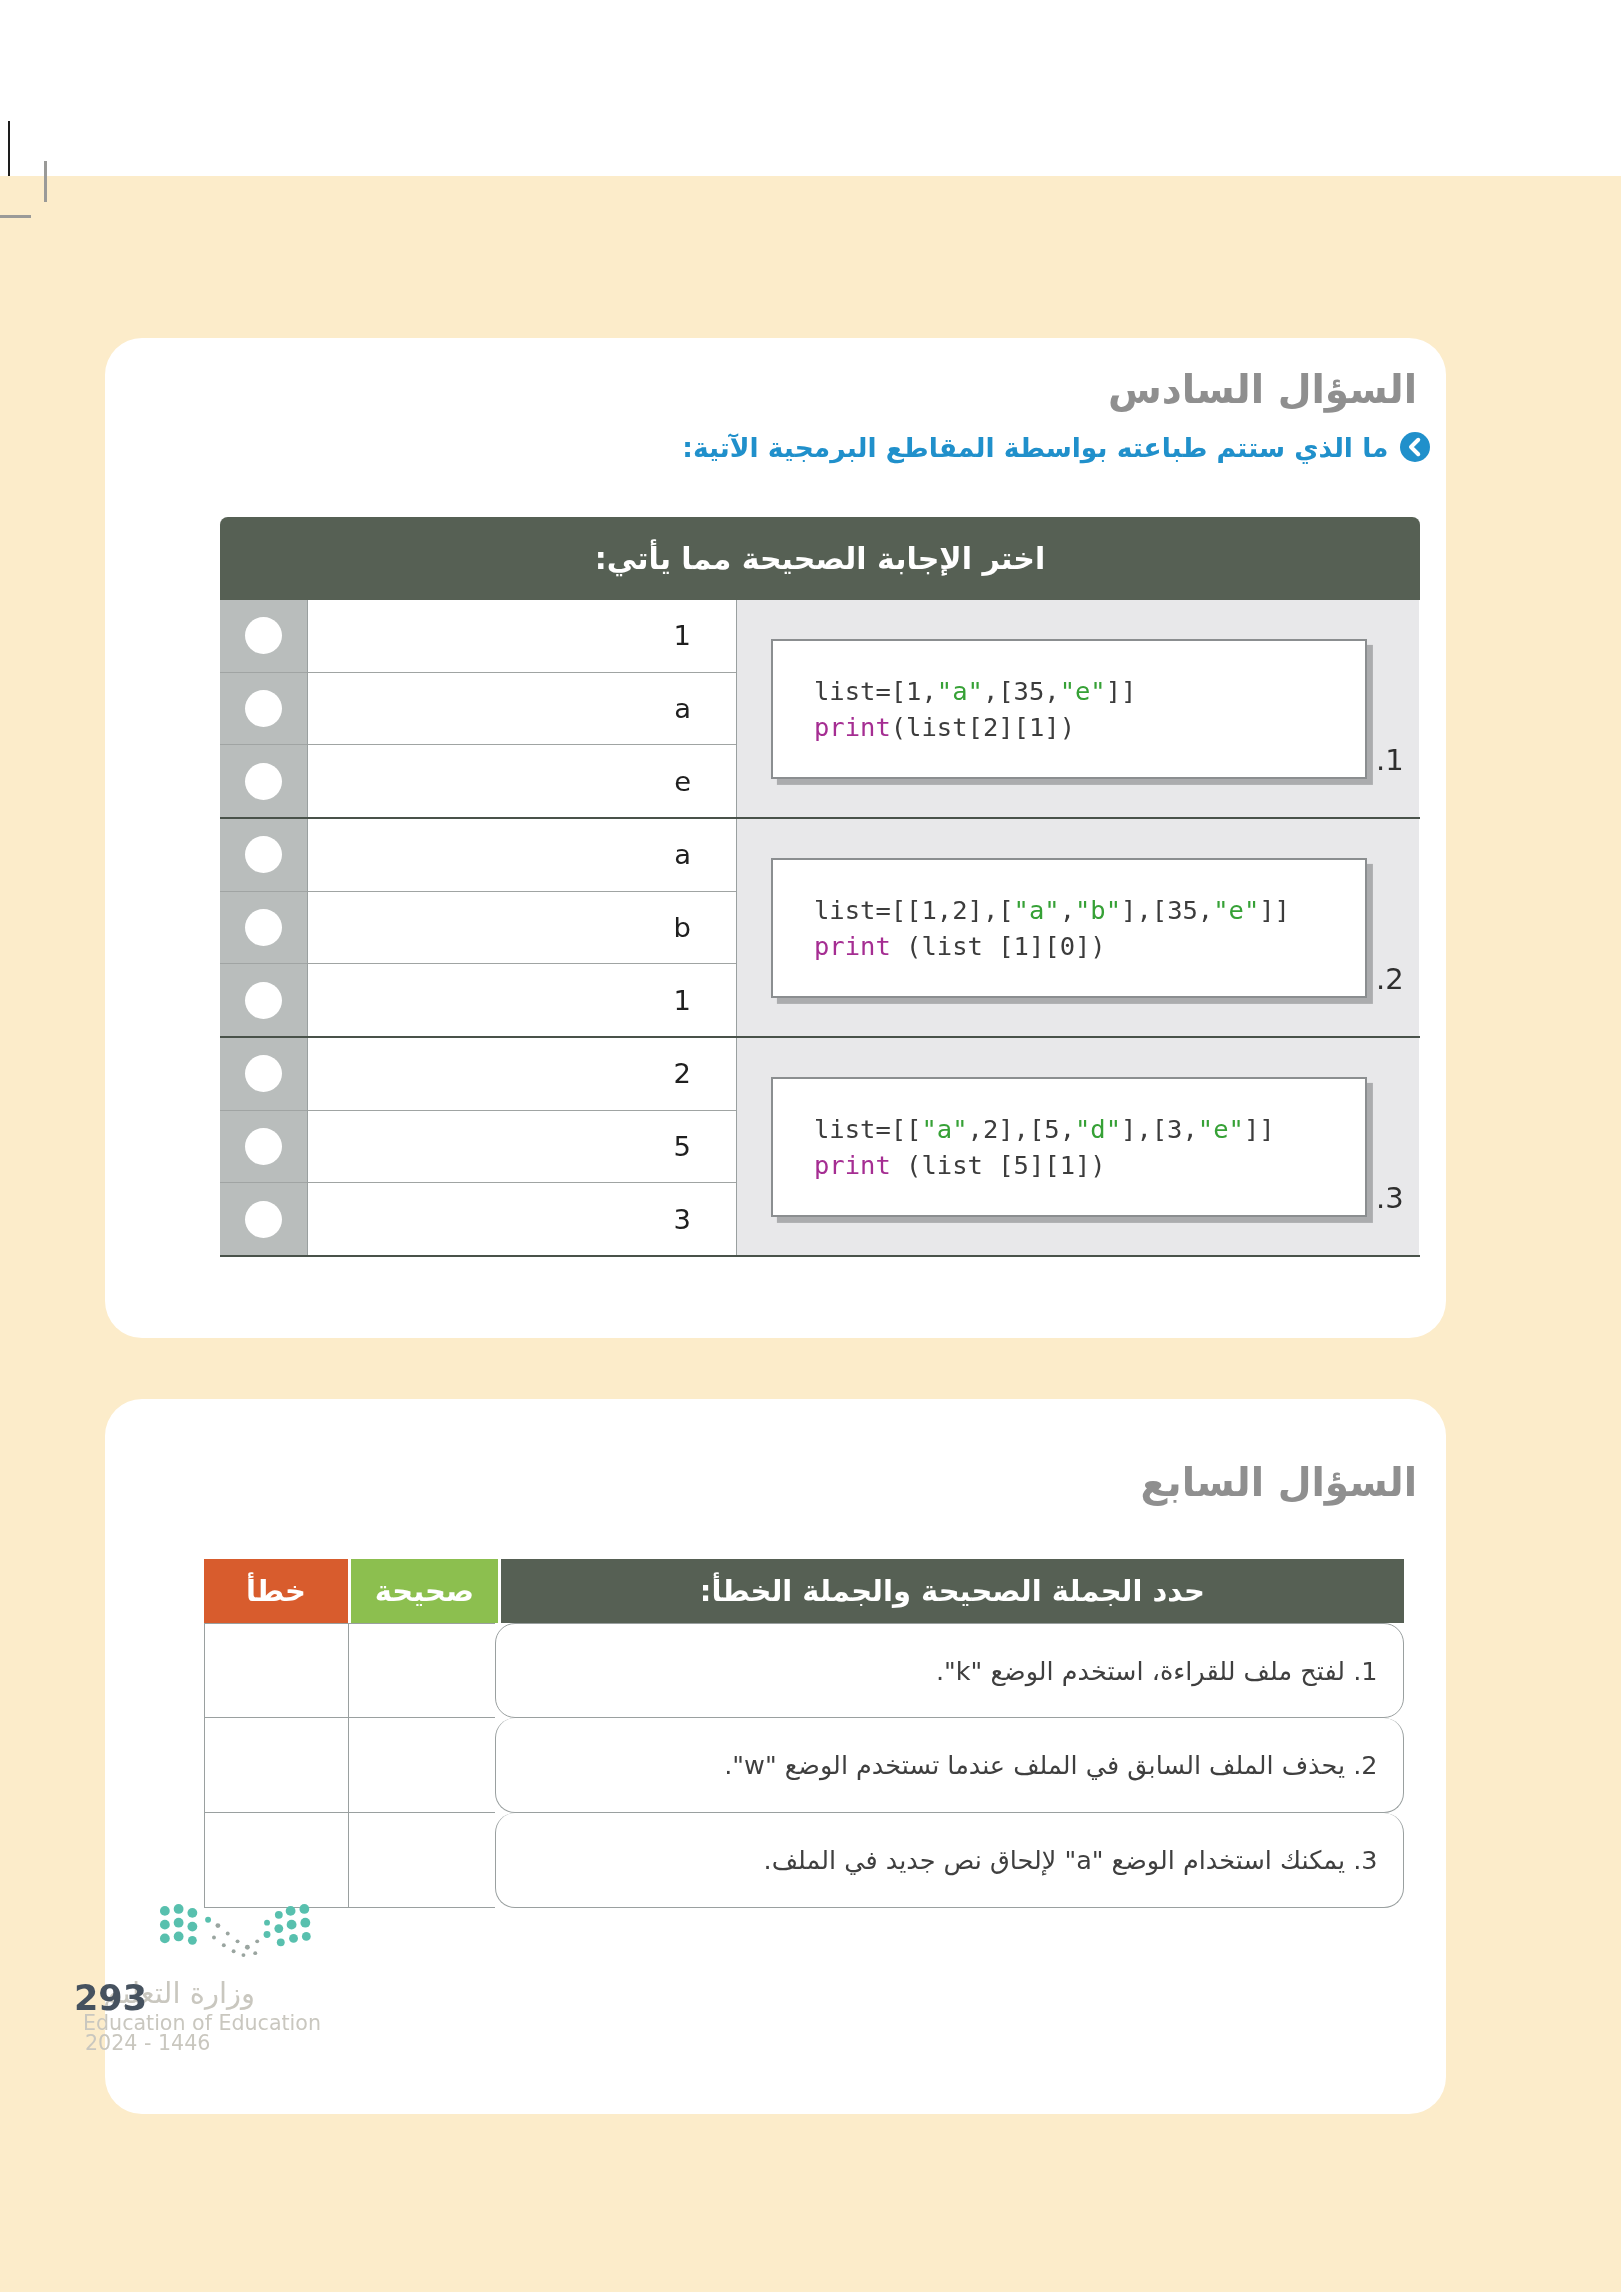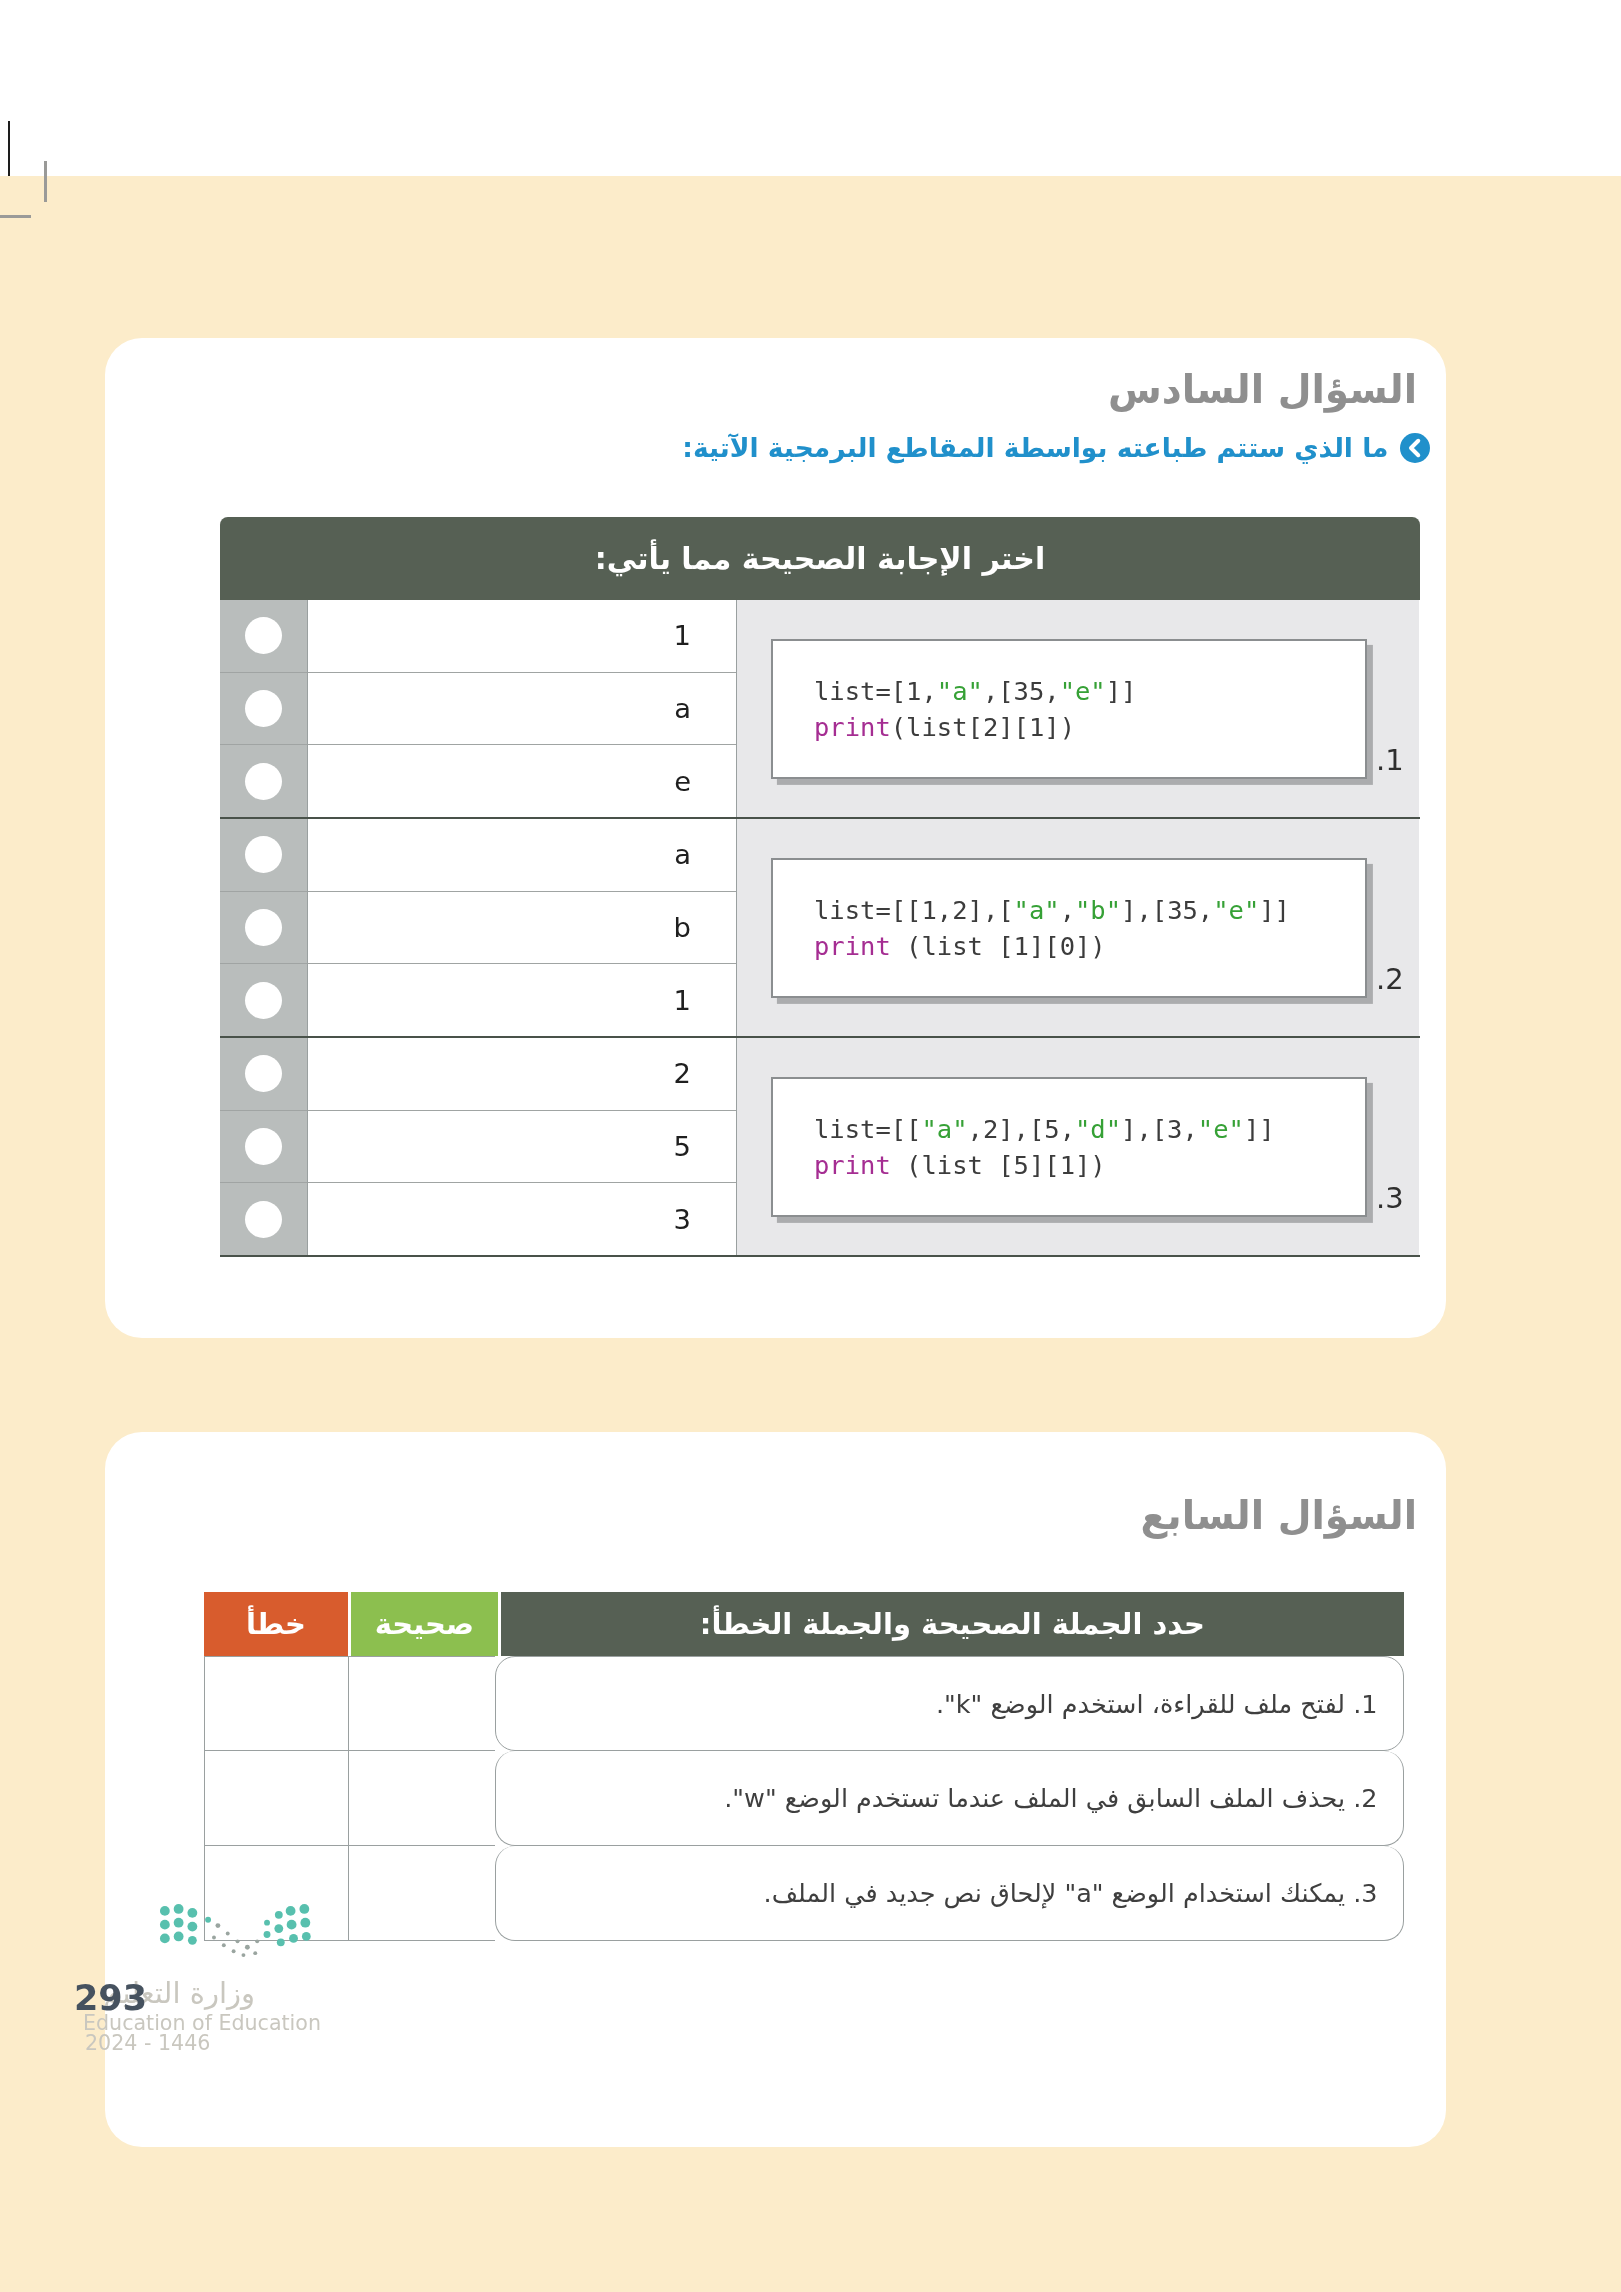--- a/index.html
+++ b/index.html
@@ -5,25 +5,25 @@
   html,body{margin:0;padding:0;background:#ffffff;}
   #page{position:relative;width:1621px;height:2293px;background:#ffffff;overflow:hidden;
         font-family:"DejaVu Sans",sans-serif;}
   .cream{position:absolute;left:0;top:176px;width:1621px;height:2116px;background:#fcecca;}
   
   .mark{position:absolute;background:#1d1d1d;}
   .mark.gray{background:#9a9a98;}
   
   .card{position:absolute;background:#ffffff;border-radius:37px;}
   #card-q6{left:105px;top:338px;width:1341px;height:1000px;}
-  #card-q7{left:105px;top:1399px;width:1341px;height:715px;margin-top:33px;}
+  #card-q7{left:105px;top:1399px;width:1341px;height:715px;}
   .q-title{position:absolute;right:29px;color:#8f8f8f;font-size:39px;font-weight:bold;
            direction:rtl;letter-spacing:0;}
   
-  .prompt-row{position:absolute;right:15.7px;top:94px;display:flex;direction:rtl;align-items:center;gap:11.8px;}
+  .prompt-row{position:absolute;right:15.7px;top:94px;display:flex;direction:rtl;align-items:flex-start;gap:11.8px;}
   .prompt-text{color:#2090cb;font-size:26.5px;font-weight:bold;direction:rtl;}
   .bullet{width:30px;height:30px;flex:0 0 30px;}
   
   .t1{position:absolute;left:115px;top:179px;width:1200px;}
   .t1-header{height:83px;background:#566054;border-radius:7.8px 7.8px 0 0;display:flex;
              align-items:center;justify-content:center;color:#ffffff;font-size:30px;font-weight:bold;direction:rtl;}
   .t1-group{display:grid;grid-template-columns:88px 428px 683px;height:219px;
             border-bottom:2.9px solid #49524a;box-sizing:border-box;}
   .cell-radio{background:#b9bdbc;display:flex;align-items:center;justify-content:center;
               border-right:1px solid #9aa0a0;box-sizing:border-box;}

